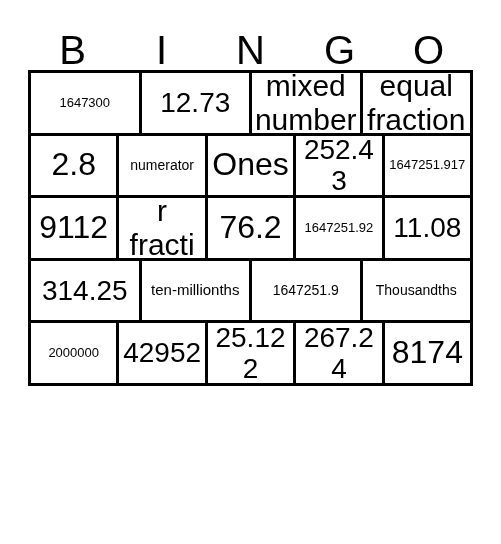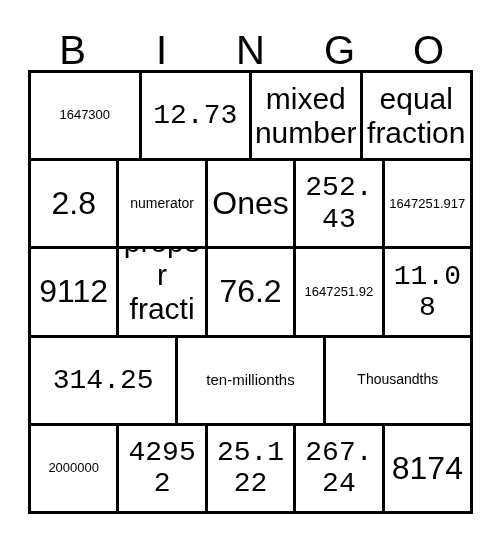--- a/index.html
+++ b/index.html
@@ -44,21 +44,21 @@
     letter-spacing: 0;
     line-height: 1;
     display: block;
   }
   
   #grid {
     position: absolute;
     left: 28px;
     top: 70px;
     width: 445px;
-    height: 444px;
+    height: 316px;
     border-left: 3px solid #000;
     border-top: 3px solid #000;
     box-sizing: border-box;
     display: flex;
     flex-direction: column;
   }
   .grid-row {
     flex: 1 1 0;
     display: flex;
     min-height: 0;
@@ -80,21 +80,21 @@
     display: block;
     line-height: 1.12;
     width: 100%;
     word-wrap: break-word;
   }
   
   .fs-xs  { font-size: 13px; }
   .fs-sm  { font-size: 14px; }
   .fs-md  { font-size: 15px; }
   .fs-lg  { font-size: 30px; }
-  .fs-xl  { font-size: 28px; font-family: Liberation Mono, monospace; }
+  .fs-xl  { font-size: 28px; }
   .fs-xxl { font-size: 32px; }
 </style>
 </head>
 <body>
 
 <div id="bingo-card">
 
   <div id="header-row">
     <div class="header-cell">
       <span class="header-letter">B</span>
@@ -167,20 +167,23 @@
     </div>
 
     <div class="grid-row">
       <div class="cell">
           <span class="cell-text fs-xl">314.25</span>
         </div>
       <div class="cell">
           <span class="cell-text fs-md">ten-millionths</span>
         </div>
       <div class="cell">
+          <span class="cell-text fs-sm">1647251.9</span>
+        </div>
+      <div class="cell">
           <span class="cell-text fs-sm">Thousandths</span>
         </div>
     </div>
 
     <div class="grid-row">
       <div class="cell">
           <span class="cell-text fs-xs">2000000</span>
         </div>
       <div class="cell">
           <span class="cell-text fs-xl">42952</span>

